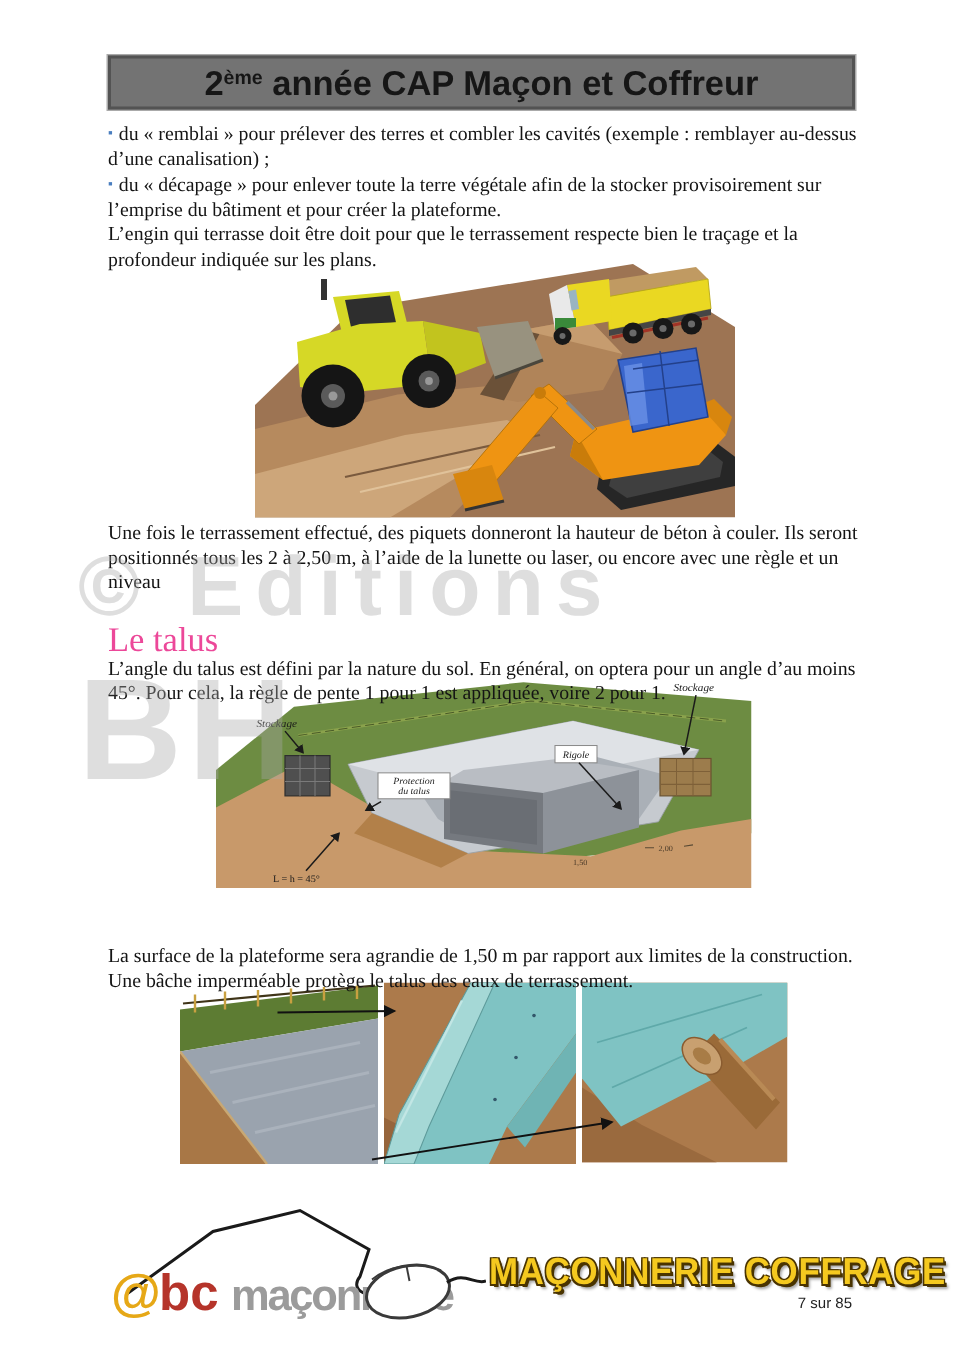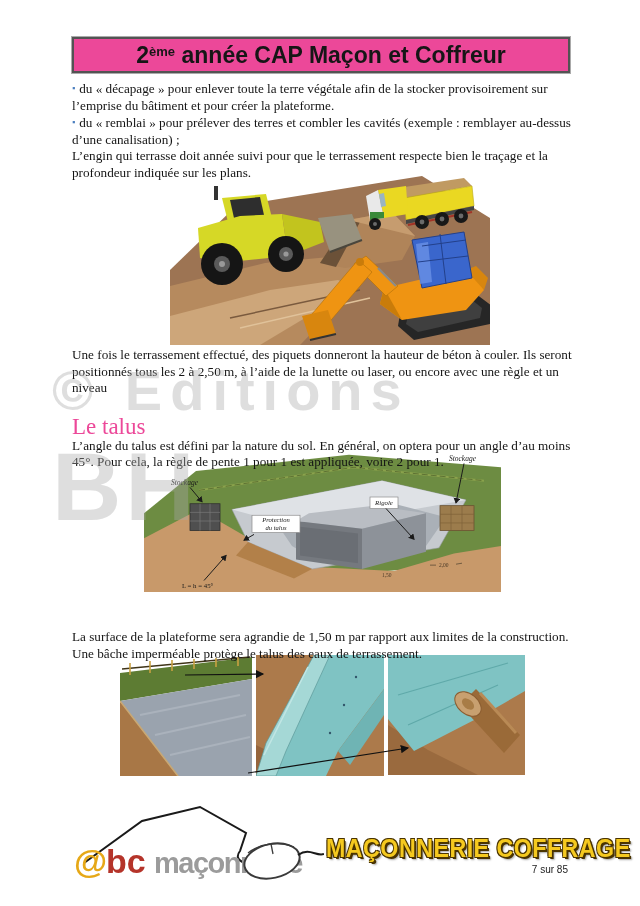--- a/index.html
+++ b/index.html
@@ -4,21 +4,21 @@
 <style>
   html,body{margin:0;padding:0;}
   body{width:640px;height:906px;position:relative;background:#ffffff;overflow:hidden;
        font-family:"Liberation Serif",serif;}
   .abs{position:absolute;}
   .txt{font-size:13.2px;line-height:16.5px;color:#141414;z-index:5;}
   .bullet-line{position:relative;}
   .bullet-mark{color:#4a7ebf;font-size:9px;vertical-align:2px;margin-right:4px;}
   .h-talus{font-size:23px;line-height:20px;margin:20px 0 1px 0;font-weight:normal;color:#ec4899;}
   .nowrap{white-space:nowrap;}
-  .header-box{left:72px;top:37px;width:494px;height:32px;background:#ec4899;
+  .header-box{left:72px;top:37px;width:494px;height:32px;background:#737373;
       border:2px solid #535353;box-shadow:0 0 0 1px #aaa;
       display:flex;align-items:center;justify-content:center;z-index:5;}
   .header-title{font-family:"Liberation Sans",sans-serif;font-weight:bold;font-size:23px;color:#161616;}
   .header-title sup{font-size:13px;vertical-align:7px;}
   .wm{font-family:"Liberation Sans",sans-serif;font-weight:bold;color:rgba(168,168,168,0.38);
       z-index:40;pointer-events:none;white-space:nowrap;}
   .banner{font-family:"Liberation Sans",sans-serif;font-weight:bold;font-size:25px;
       color:#f5c91f;white-space:nowrap;transform:scaleX(0.93);transform-origin:left center;
       text-shadow:-1px -1px 0 #4a3400,1px -1px 0 #4a3400,-1px 1px 0 #4a3400,
                   1px 1px 0 #4a3400,2px 2px 0 #4a3400,3px 3px 2px rgba(0,0,0,0.35);
@@ -29,23 +29,23 @@
   .lbl{font-family:"Liberation Serif",serif;font-style:italic;}
 </style>
 </head>
 <body>
 
 <div class="abs header-box">
   <div class="header-title"><span>2</span><sup>ème</sup><span> année CAP Maçon et Coffreur</span></div>
 </div>
 
 <div class="abs txt" style="left:72px;top:80px;width:502px;">
+  <div class="bullet-line"><span class="bullet-mark">▪</span><span>du « remblai » pour prélever des terres et combler les cavités (exemple : remblayer au-dessus d’une canalisation) ;</span></div>
   <div class="bullet-line"><span class="bullet-mark">▪</span><span>du « décapage » pour enlever toute la terre végétale afin de la stocker provisoirement sur l’emprise du bâtiment et pour créer la plateforme.</span></div>
-  <div class="bullet-line"><span class="bullet-mark">▪</span><span>du « remblai » pour prélever des terres et combler les cavités (exemple : remblayer au-dessus d’une canalisation) ;</span></div>
-  <div>L’engin qui terrasse doit année suivi pour que le terrassement respecte bien le traçage et la profondeur indiquée sur les plans.</div>
+  <div>L’engin qui terrasse doit être doit pour que le terrassement respecte bien le traçage et la profondeur indiquée sur les plans.</div>
 </div>
 
 <svg class="abs" style="left:170px;top:168px;z-index:2;" width="320" height="177" viewBox="0 0 320 177">
   <rect width="320" height="177" fill="#ffffff"></rect>
   <g>
     <polygon points="66,38 252,8 320,50 320,177 0,177 0,102" fill="#9d7453"></polygon>
     <polygon points="0,177 0,118 95,95 170,88 205,100 130,177" fill="#b68a5e"></polygon>
     <polygon points="0,177 0,148 100,122 168,112 185,120 90,177" fill="#cda67a"></polygon>
     <path d="M60,150 L190,122" stroke="#7a5a3e" stroke-width="1.5" fill="none"></path>
     <path d="M70,160 L200,130" stroke="#e0c29a" stroke-width="1.5" fill="none"></path>

